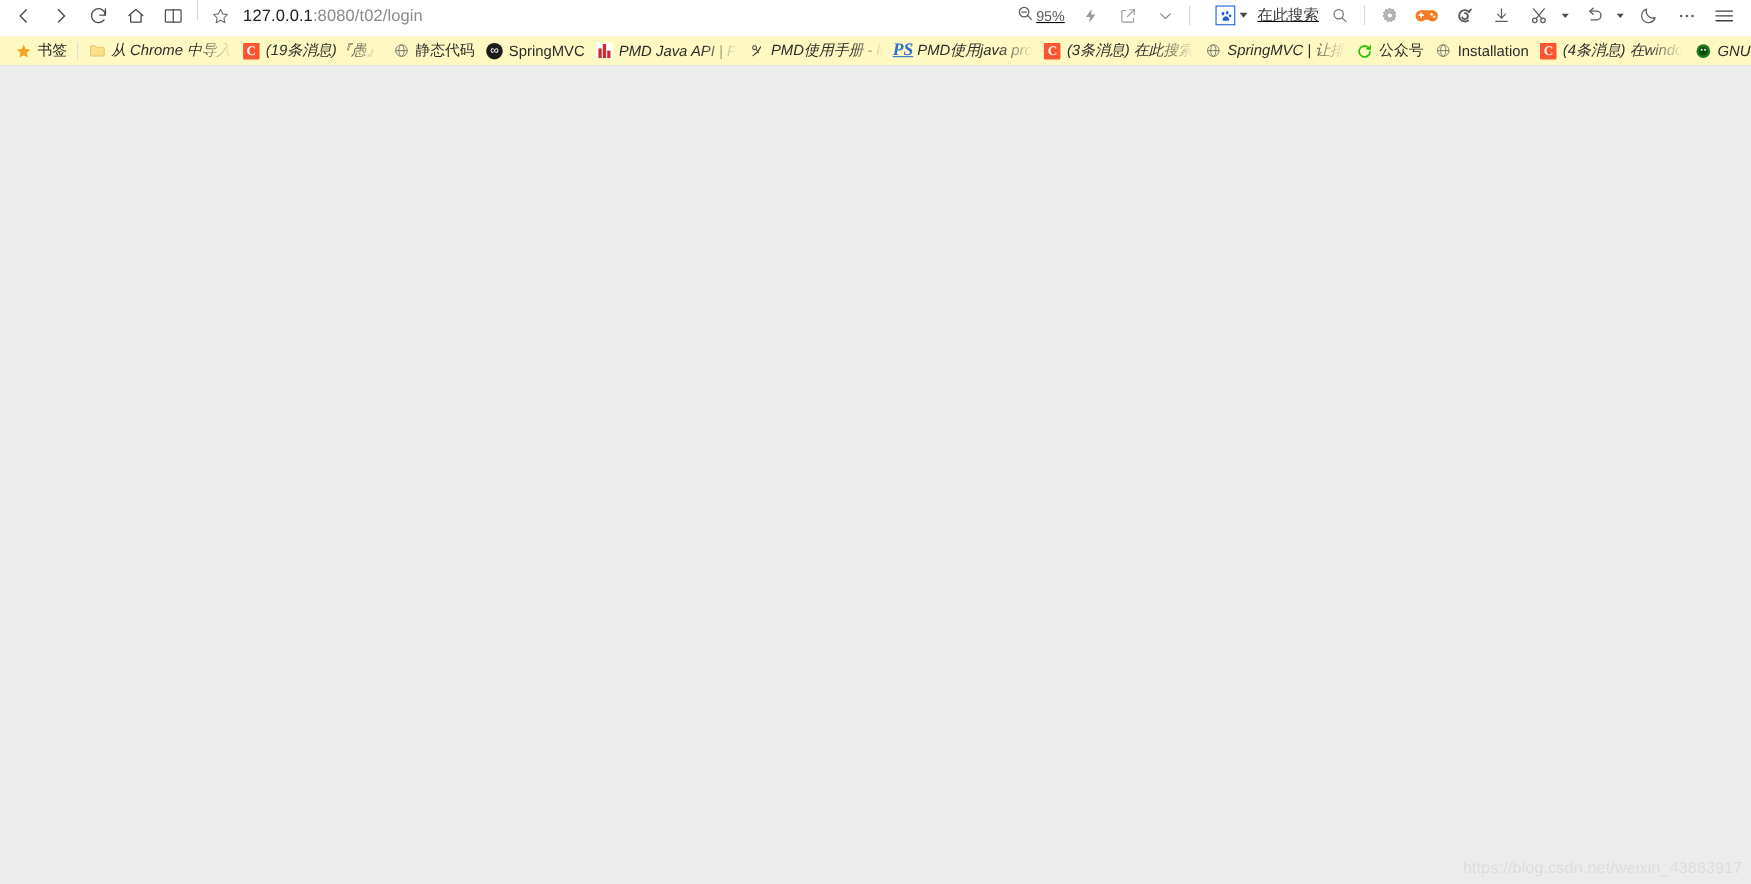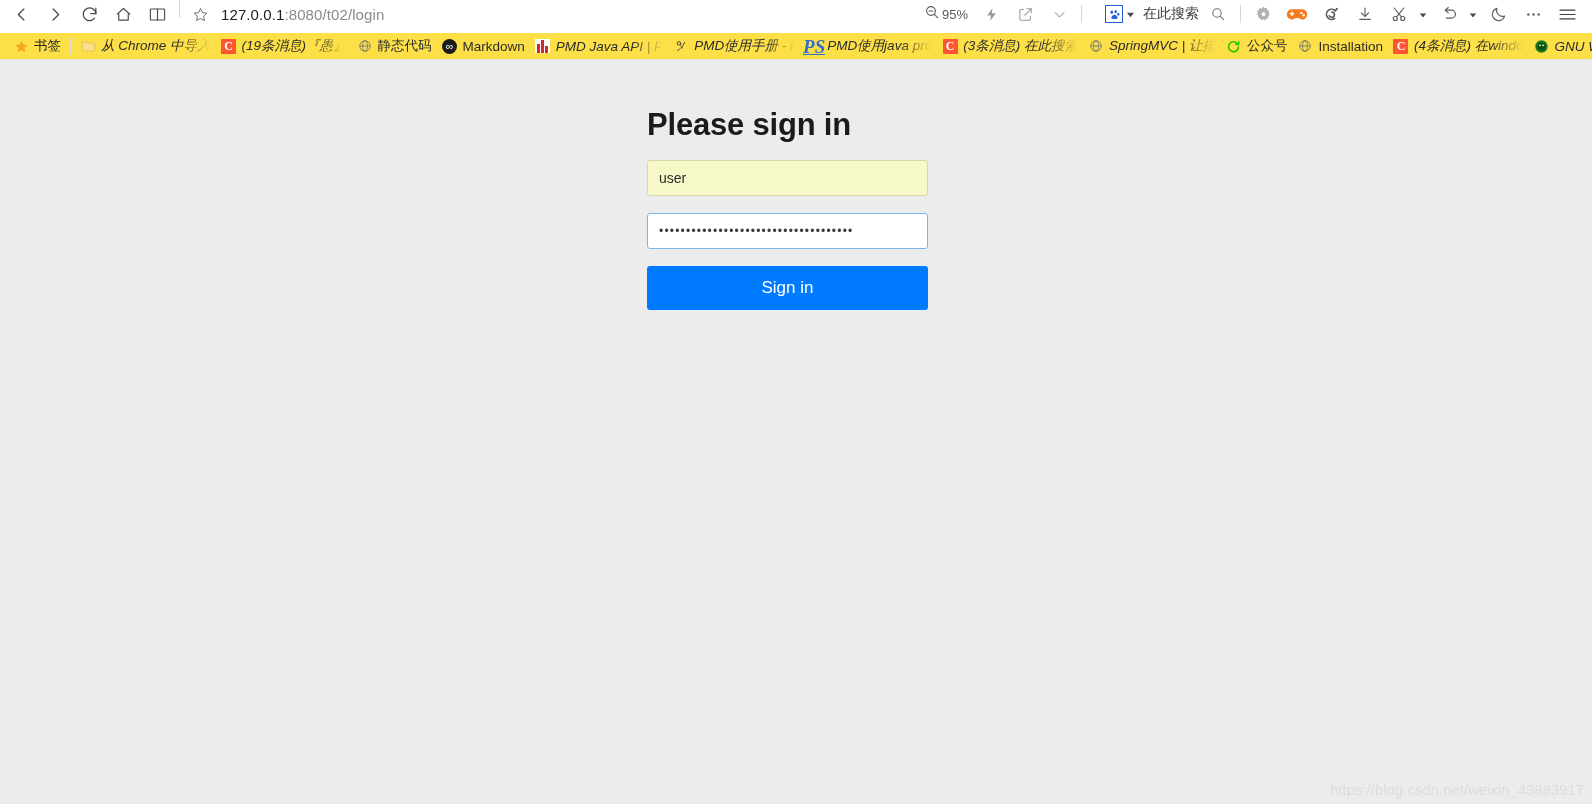--- a/index.html
+++ b/index.html
@@ -78,20 +78,21 @@
     color: #8a8a8a;
     white-space: nowrap;
     letter-spacing: 0.1px;
   }
   .url-host { color: #202020; }
 
   .toolbar-right {
     display: flex;
     align-items: center;
     flex: 0 0 auto;
+    text-decoration: underline;
   }
   .zoom-group {
     display: flex;
     align-items: center;
     color: #5b5b5b;
     margin-right: 2px;
   }
   .zoom-label {
     font-size: 13px;
     color: #5b5b5b;
@@ -122,21 +123,21 @@
     font-size: 14px;
     color: #3c3c3c;
     margin-left: 8px;
     white-space: nowrap;
   }
 
   
   .bookmarks {
     height: 27px;
     min-height: 27px;
-    background: #fde047;
+    background: #fef9c3;
     display: flex;
     align-items: center;
     padding: 0 4px 0 8px;
     box-sizing: border-box;
     border-bottom: 1px solid #e2e2e2;
     overflow: hidden;
   }
   .bm {
     display: flex;
     align-items: center;
@@ -201,21 +202,21 @@
   .ico-pmd i {
     display: block;
     width: 3px;
     background: #d1282e;
     margin-right: 1px;
   }
   .ico-ps {
     font-family: "Liberation Serif", serif;
     font-style: italic;
     font-weight: bold;
-    font-size: 19px;
+    font-size: 16px;
     color: #2f6fd0;
     line-height: 1;
     text-decoration: underline;
   }
   .ico-spring {
     width: 15px;
     height: 15px;
     border-radius: 50%;
     background: #1b1b1b;
     color: #fff;
@@ -528,21 +529,21 @@
             <line x1="3" y1="12" x2="21" y2="12"></line>
           </svg>
       </span>
       <span class="bm-label">静态代码</span>
     </div>
 
     <div class="bm">
       <span class="bm-ico">
           <span class="ico-spring">∞</span>
         </span>
-      <span class="bm-label">Markdown</span>
+      <span class="bm-label">SpringMVC</span>
     </div>
 
     <div class="bm">
       <span class="bm-ico">
         <span class="ico-pmd">
             <i style="height:9px"></i>
             <i style="height:13px"></i>
             <i style="height:7px"></i>
           </span>
       </span>
@@ -622,26 +623,17 @@
             <circle cx="14.5" cy="10" r="1.4" fill="#ffffff"></circle>
           </svg>
       </span>
       <span class="bm-label fade-r">GNU Wg</span>
     </div>
 
   </div>
 
   <div class="page">
 
-    <div class="signin-wrap">
-      <h1 class="signin-title">Please sign in</h1>
-
-      <input class="field field-autofill" type="text" value="user" style="">
-
-      <input class="field field-pass" type="text" value="••••••••••••••••••••••••••••••••••••" style="">
-
-      <button class="signin-btn">Sign in</button>
-    </div>
 
     <div class="watermark">https://blog.csdn.net/weixin_43883917</div>
   </div>
 
 </div>
 
 </body></html>

